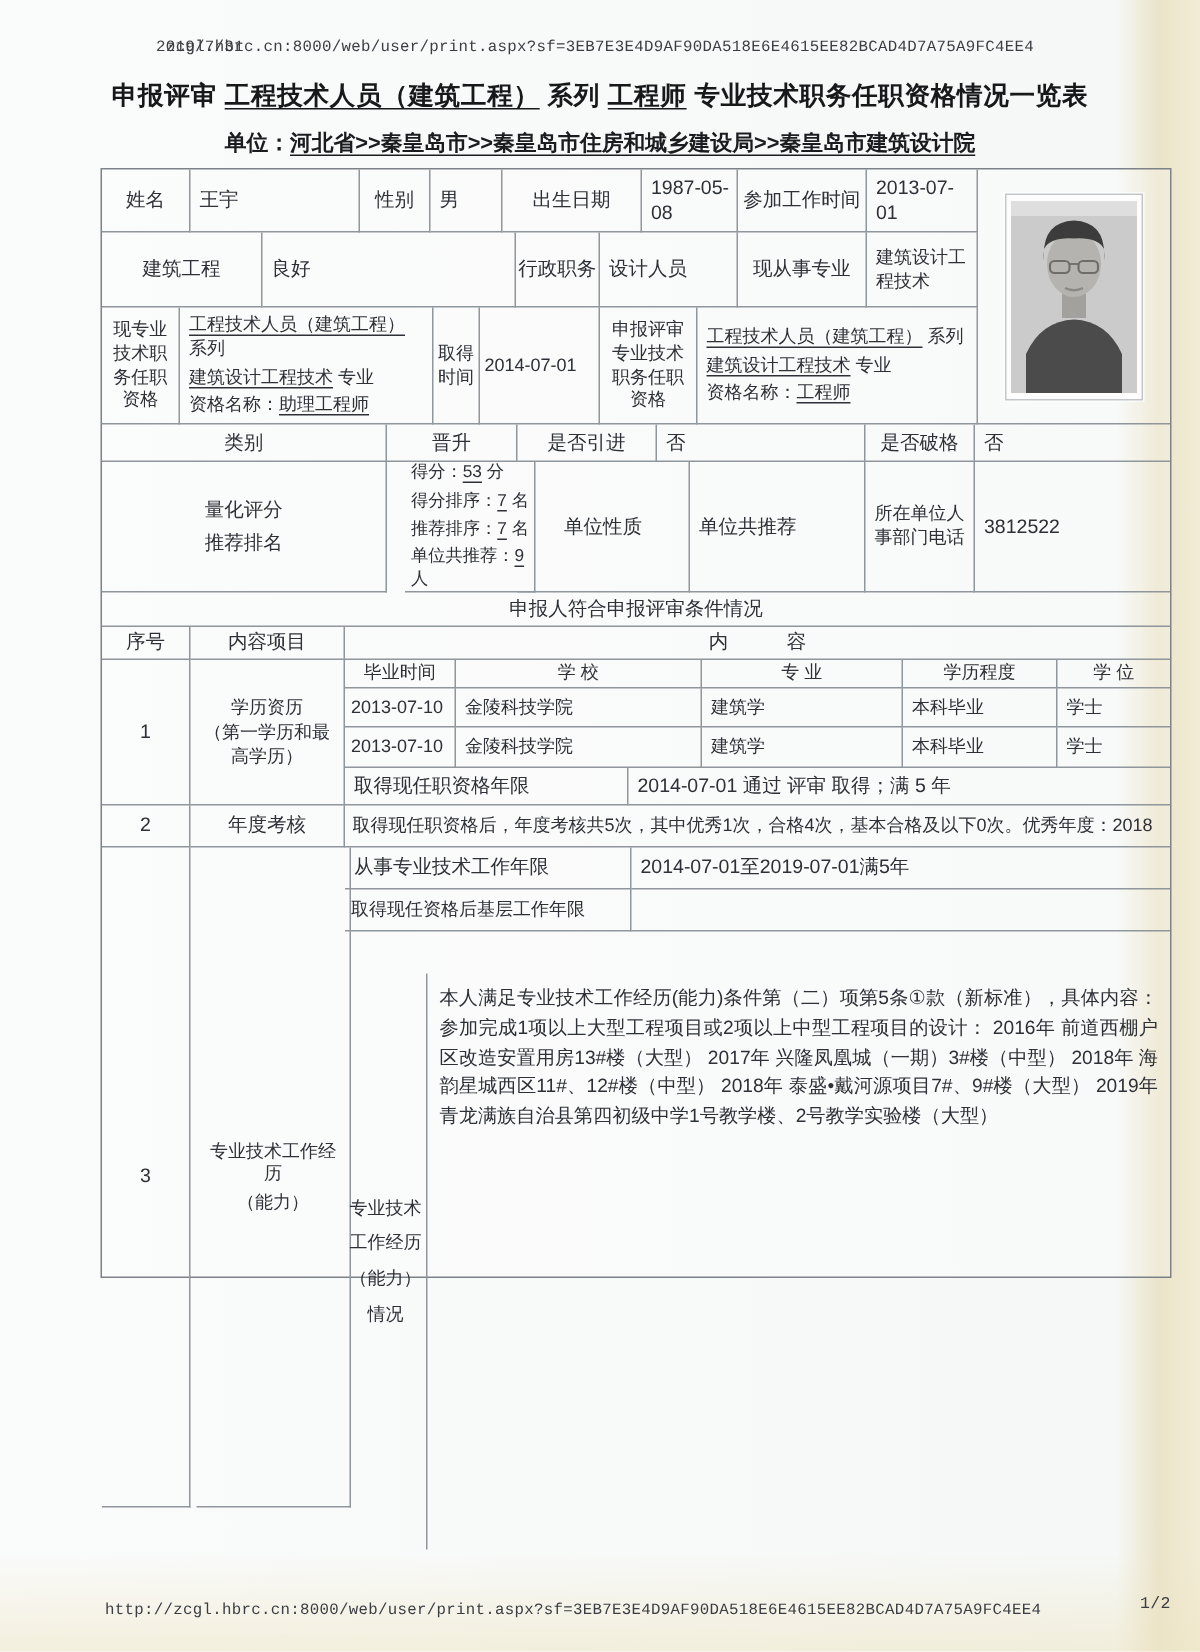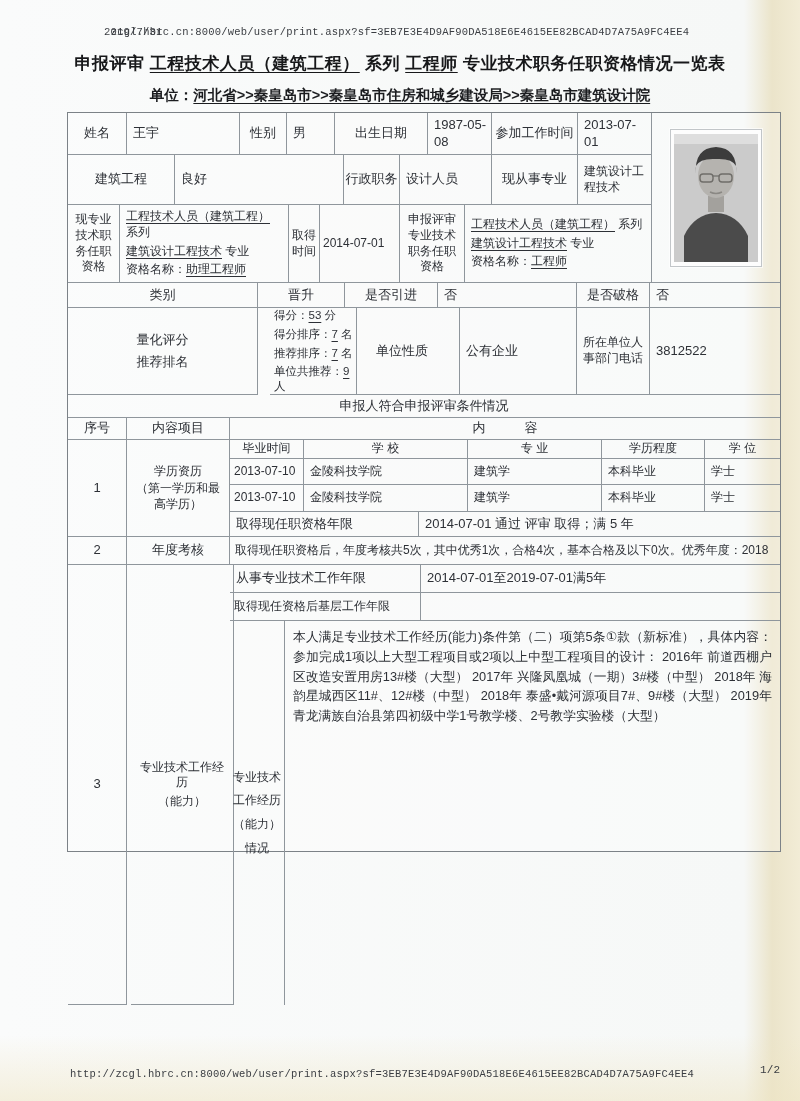--- a/index.html
+++ b/index.html
@@ -44,21 +44,21 @@
     border-bottom:1px solid var(--line);
     display:flex;align-items:center;justify-content:center;
     font-size:13px;line-height:1.3;text-align:center;
     overflow:hidden;color:var(--text);
   }
   .c.vl{justify-content:flex-start;text-align:left;padding-left:6px;padding-right:3px;}
   .c.col{flex-direction:column;}
   .f12{font-size:12px;}
   .f115{font-size:11.5px;margin-left:12px;}
   .nr{border-right:none;}
-  .nb{border-bottom:none;}
+  .nb{border-bottom:none;margin-top:28px;}
   .nowrap{white-space:nowrap;}
   .lines{display:flex;flex-direction:column;align-items:flex-start;gap:3px;text-align:left;}
   .longtext{
     justify-content:flex-start;align-items:flex-start;
     padding:6px 8px;text-align:justify;font-size:12.8px;line-height:1.55;
   }
   
   .photo-cell{background:transparent;}
   .photo-frame{
     width:92px;height:138px;background:#fdfdfd;
@@ -143,21 +143,21 @@
   </div>
   <div class="c vl f115" style="left:190px;top:195px;width:87px;height:87px;padding-left:4px">
     <div class="lines" style="gap:4px">
       <div><span>得分：</span><span class="u">53</span><span> 分</span></div>
       <div><span>得分排序：</span><span class="u">7</span><span> 名</span></div>
       <div><span>推荐排序：</span><span class="u">7</span><span> 名</span></div>
       <div><span>单位共推荐：</span><span class="u">9</span><span> 人</span></div>
     </div>
   </div>
   <div class="c" style="left:277px;top:195px;width:115px;height:87px">单位性质</div>
-  <div class="c vl" style="left:392px;top:195px;width:117px;height:87px">公有企业</div>
+  <div class="c vl" style="left:392px;top:195px;width:117px;height:87px">单位共推荐</div>
   <div class="c f12" style="left:509px;top:195px;width:73px;height:87px;padding:0 3px">所在单位人事部门电话</div>
   <div class="c vl nr" style="left:582px;top:195px;width:130px;height:87px">3812522</div>
 
   <div class="c nr" style="left:0;top:282px;width:712px;height:23px">申报人符合申报评审条件情况</div>
 
   <div class="c" style="left:0;top:305px;width:59px;height:22px">序号</div>
   <div class="c" style="left:59px;top:305px;width:103px;height:22px">内容项目</div>
   <div class="c nr" style="left:162px;top:305px;width:550px;height:22px">内　　　容</div>
 
   <div class="c" style="left:0;top:327px;width:59px;height:97px">1</div>

